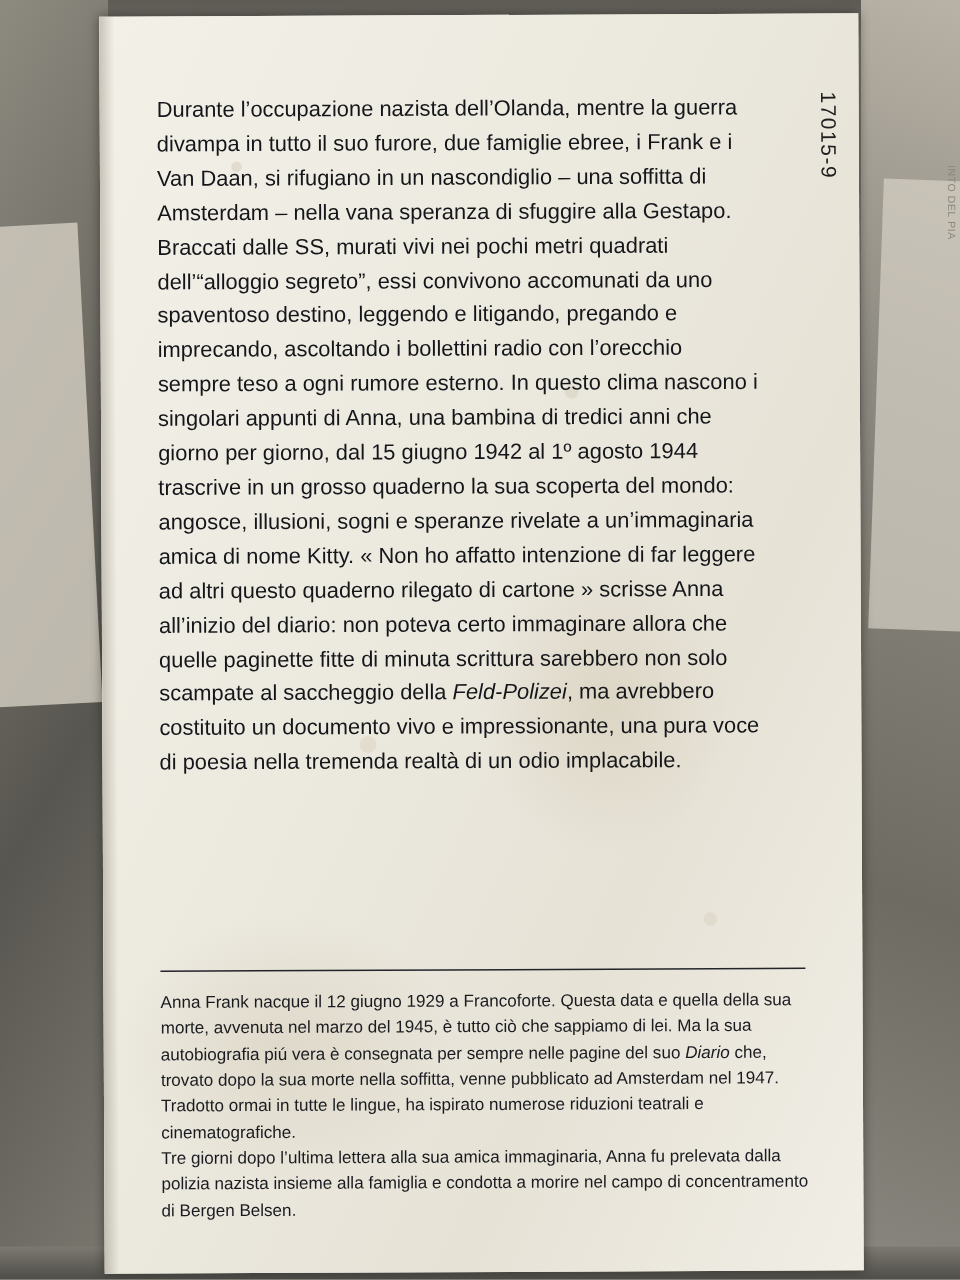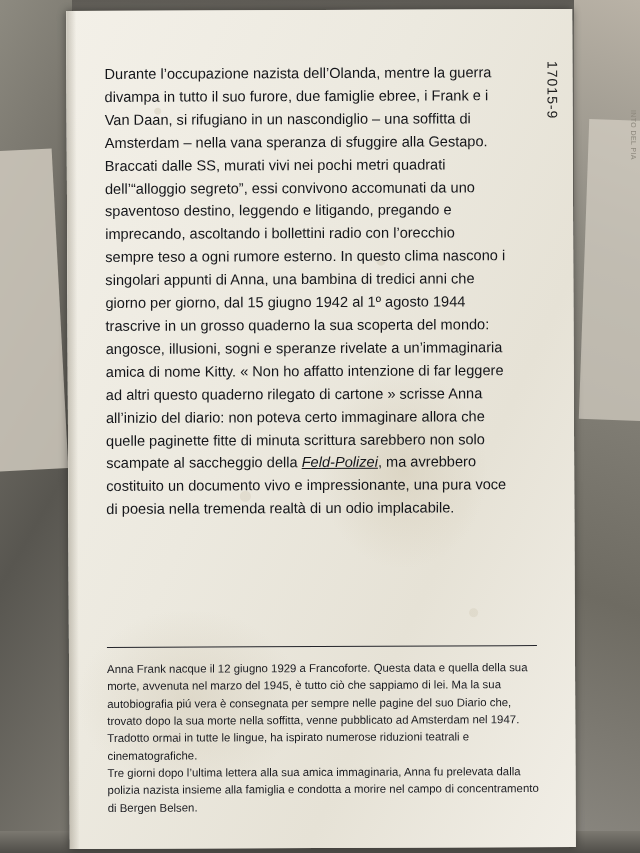--- a/index.html
+++ b/index.html
@@ -129,21 +129,21 @@
     top: 52px;
     width: 400px;
     color: #15161a;
     font-size: 14.6px;
     line-height: 1.57;
     font-family: "Liberation Sans", sans-serif;
   }
   .blurb p {
     margin: 0;
   }
-  .blurb .italic { font-style: italic; text-decoration: underline; }
+  .blurb .italic { font-style: italic; }
 
   hr.rule {
     position: absolute;
     left: 38px;
     top: 636px;
     width: 430px;
     height: 0;
     border: 0;
     border-top: 1.4px solid #23242a;
     margin: 0;
@@ -154,21 +154,21 @@
     position: absolute;
     left: 38px;
     top: 650px;
     width: 432px;
     color: #1a1b20;
     font-size: 11.4px;
     line-height: 1.52;
     font-family: "Liberation Sans", sans-serif;
   }
   .bio p { margin: 0; }
-  .bio .italic { }
+  .bio .italic { font-style: italic; }
 </style>
 </head>
 <body>
 
 <div id="page">
 
   <div class="bg-top"></div>
   <div class="bg-left"></div>
   <div class="bg-right"></div>
   <div class="bg-bottom"></div>

